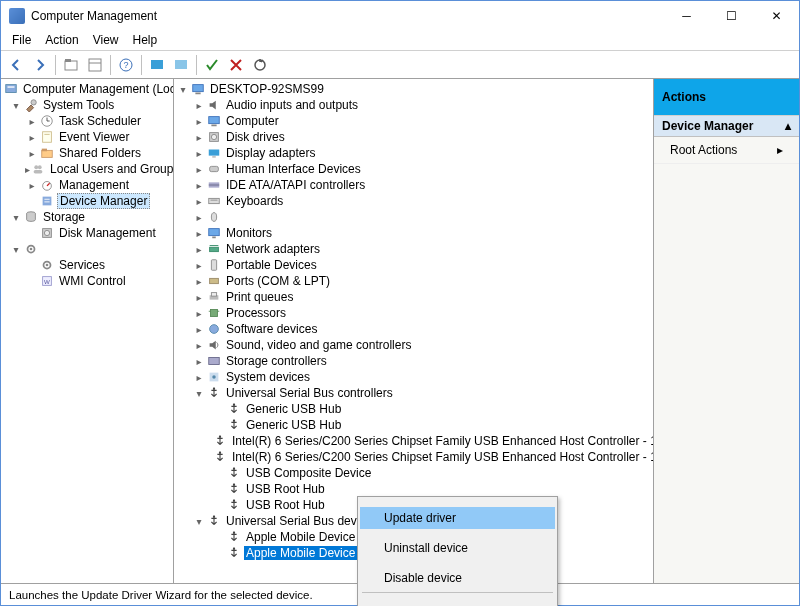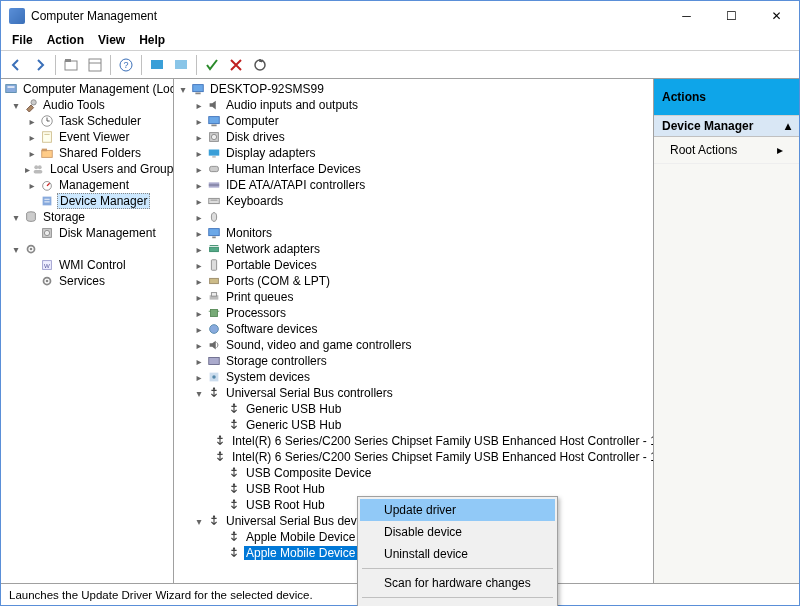--- a/index.html
+++ b/index.html
@@ -3,42 +3,42 @@
 <meta charset="utf-8">
 <style>
   html,body{margin:0;padding:0;font-family:"Segoe UI",Tahoma,sans-serif;font-size:12px;background:#fff;color:#000;height:100%;}
   *{box-sizing:border-box;}
   .window{width:800px;height:606px;border:1px solid #5a8fd8;display:flex;flex-direction:column;position:relative;}
   .titlebar{height:30px;display:flex;align-items:center;padding:0 0 0 8px;background:#fff;}
   .titlebar .app-icon{width:16px;height:16px;background:linear-gradient(135deg,#5a8fd8,#3a6fb8);border-radius:2px;margin-right:6px;}
   .titlebar .title{flex:1;}
   .winbtn{width:45px;height:29px;display:flex;align-items:center;justify-content:center;font-family:Arial;font-size:12px;}
   .menubar{height:20px;border-bottom:1px solid #d0d0d0;display:flex;padding:0 4px;background:#fff;}
-  .menubar span{padding:2px 7px;cursor:default;font-weight:bold;}
+  .menubar span{padding:2px 7px;cursor:default;}
   .toolbar{height:28px;border-bottom:1px solid #a0a0a0;display:flex;align-items:center;padding:0 4px;background:#fff;gap:2px;}
   .tb-btn{width:22px;height:22px;display:flex;align-items:center;justify-content:center;border:1px solid transparent;}
   .tb-btn svg{width:16px;height:16px;}
   .tb-sep{width:1px;height:20px;background:#c0c0c0;margin:0 2px;}
   .body{flex:1;display:flex;min-height:0;}
   .left-pane{width:173px;border-right:1px solid #a0a0a0;background:#fff;overflow:auto;padding:2px;}
   .center-pane{flex:1;background:#fff;overflow:auto;padding:2px;position:relative;}
   .right-pane{width:146px;border-left:1px solid #a0a0a0;background:#f7f7f4;display:flex;flex-direction:column;}
   .right-pane .hdr{background:#0ea5e9;font-weight:bold;padding:11px 8px;border-bottom:1px solid #d0d0d0;}
   .right-pane .sub{background:#d9e7f5;padding:3px 8px;font-weight:bold;border-bottom:1px solid #c0c0c0;display:flex;align-items:center;justify-content:space-between;}
   .right-pane .item{padding:6px 16px;border-bottom:1px solid #eee;display:flex;justify-content:space-between;align-items:center;}
   .statusbar{height:22px;border-top:1px solid #a0a0a0;padding:2px 8px;display:flex;align-items:center;background:#fff;font-size:11.5px;}
   .tree-row{display:flex;align-items:center;height:16px;white-space:nowrap;cursor:default;}
   .tgl{width:14px;text-align:center;color:#666;font-size:10px;user-select:none;}
   .ic{width:16px;height:16px;margin-right:2px;flex-shrink:0;display:flex;align-items:center;justify-content:center;}
   .ic svg{width:14px;height:14px;}
   .lbl{padding:0 2px;}
   .sel .lbl{background:#cce8ff;border:1px dotted #888;}
   .hilite .lbl{background:#0078d7;color:#fff;}
   .ctx-menu{position:absolute;background:#f0f0f0;border:1px solid #a0a0a0;box-shadow:2px 2px 4px rgba(0,0,0,0.25);min-width:185px;padding:2px;z-index:50;}
-  .ctx-item{padding:4px 24px;white-space:nowrap;}
+  .ctx-item{padding:4px 24px;white-space:nowrap;margin-top:8px;}
   .ctx-item.sel{background:#91c9f7;}
   .ctx-sep{height:1px;background:#c0c0c0;margin:3px 2px;}
 </style>
 </head>
 <body>
 <div class="window">
 
   <div class="titlebar">
     <div class="app-icon"></div>
     <div class="title">Computer Management</div>
@@ -129,21 +129,21 @@
           <span class="lbl">Computer Management (Local)</span>
         </div>
         <div class="tree-row" style="padding-left:6px">
           <span class="tgl">▾</span>
           <span class="ic">
             <svg width="14" height="14" viewBox="0 0 16 16">
               <path d="M3 13l5-5 3 3-5 5z" fill="#a86" stroke="#754"></path>
               <circle cx="11" cy="5" r="3" fill="#ccc" stroke="#888"></circle>
             </svg>
           </span>
-          <span class="lbl">Audio Tools</span>
+          <span class="lbl">System Tools</span>
         </div>
         <div class="tree-row" style="padding-left:22px">
           <span class="tgl">▸</span>
           <span class="ic">
             <svg width="14" height="14" viewBox="0 0 16 16">
               <circle cx="8" cy="8" r="6" fill="#fff" stroke="#888"></circle>
               <line x1="8" y1="8" x2="8" y2="4" stroke="#444"></line>
               <line x1="8" y1="8" x2="11" y2="8" stroke="#444"></line>
             </svg>
           </span>
@@ -226,35 +226,35 @@
             <svg width="14" height="14" viewBox="0 0 16 16">
               <circle cx="8" cy="8" r="4" fill="none" stroke="#888" stroke-width="2"></circle>
               <circle cx="8" cy="8" r="1.5" fill="#888"></circle>
             </svg>
           </span>
         </div>
         <div class="tree-row" style="padding-left:22px">
           <span class="tgl"> </span>
           <span class="ic">
             <svg width="14" height="14" viewBox="0 0 16 16">
+              <circle cx="8" cy="8" r="4" fill="none" stroke="#888" stroke-width="2"></circle>
+              <circle cx="8" cy="8" r="1.5" fill="#888"></circle>
+            </svg>
+          </span>
+          <span class="lbl">Services</span>
+        </div>
+        <div class="tree-row" style="padding-left:22px">
+          <span class="tgl"> </span>
+          <span class="ic">
+            <svg width="14" height="14" viewBox="0 0 16 16">
               <rect x="3" y="3" width="10" height="10" fill="#eef" stroke="#99c"></rect>
               <text x="8" y="11" text-anchor="middle" font-size="7" fill="#559">W</text>
             </svg>
           </span>
           <span class="lbl">WMI Control</span>
-        </div>
-        <div class="tree-row" style="padding-left:22px">
-          <span class="tgl"> </span>
-          <span class="ic">
-            <svg width="14" height="14" viewBox="0 0 16 16">
-              <circle cx="8" cy="8" r="4" fill="none" stroke="#888" stroke-width="2"></circle>
-              <circle cx="8" cy="8" r="1.5" fill="#888"></circle>
-            </svg>
-          </span>
-          <span class="lbl">Services</span>
         </div>
       </div>
 
     <div class="center-pane" id="center-pane">
         <div class="tree-row" style="padding-left:0px">
           <span class="tgl">▾</span>
           <span class="ic">
             <svg width="14" height="14" viewBox="0 0 16 16">
               <rect x="2" y="3" width="12" height="8" fill="#6ba8e8" stroke="#3a6fb8"></rect>
               <rect x="5" y="12" width="6" height="2" fill="#888"></rect>
@@ -559,20 +559,20 @@
       </div>
     </div>
   </div>
 
   <div class="statusbar">
     <span>Launches the Update Driver Wizard for the selected device.</span>
   </div>
 
   <div class="ctx-menu" id="ctx" style="left:356px;top:495px;">
       <div class="ctx-item sel">Update driver</div>
+      <div class="ctx-item">Uninstall device</div>
       <div class="ctx-item">Disable device</div>
-      <div class="ctx-item">Uninstall device</div>
       <div class="ctx-sep"></div>
       <div class="ctx-item">Scan for hardware changes</div>
       <div class="ctx-sep"></div>
       <div class="ctx-item" style="font-weight:bold">Properties</div>
     </div>
 </div>
 
 </body></html>

